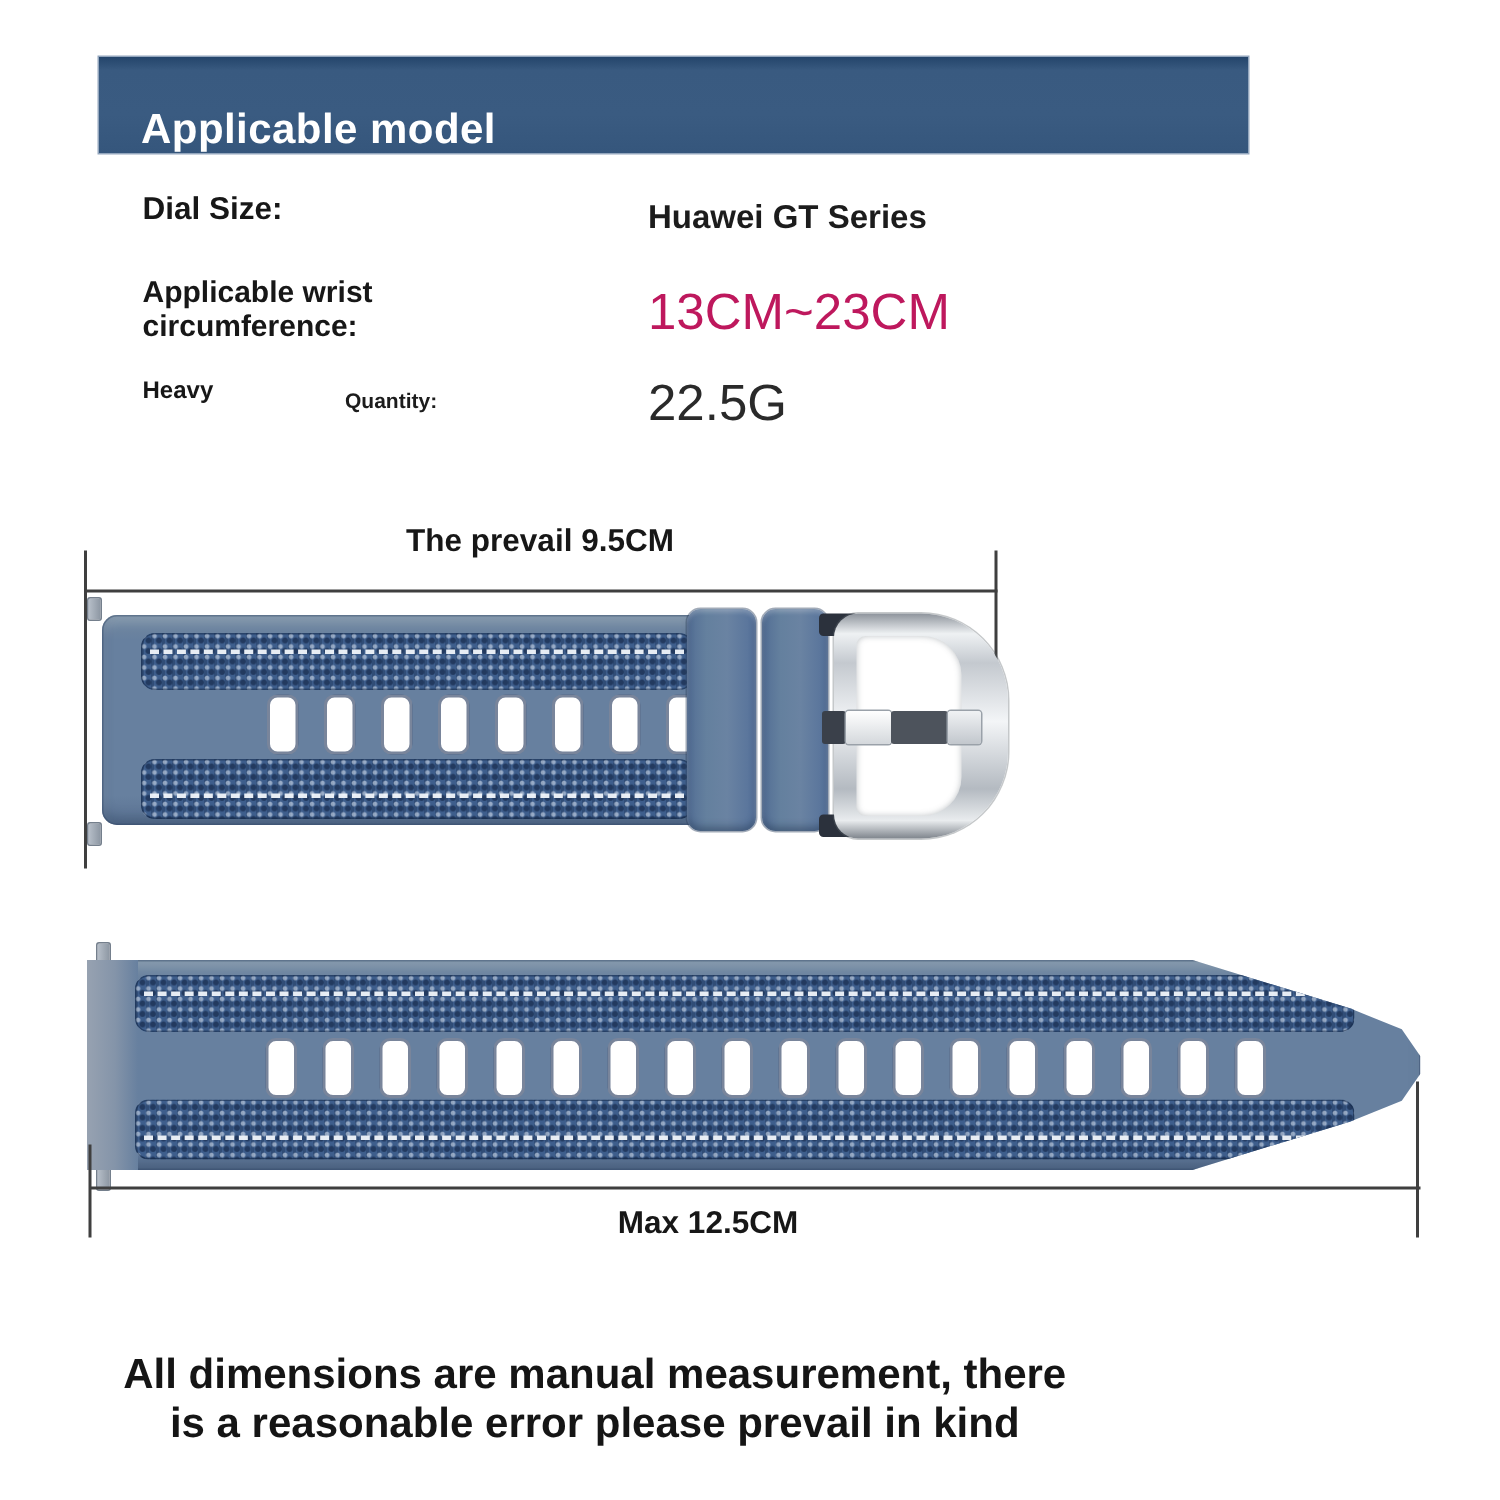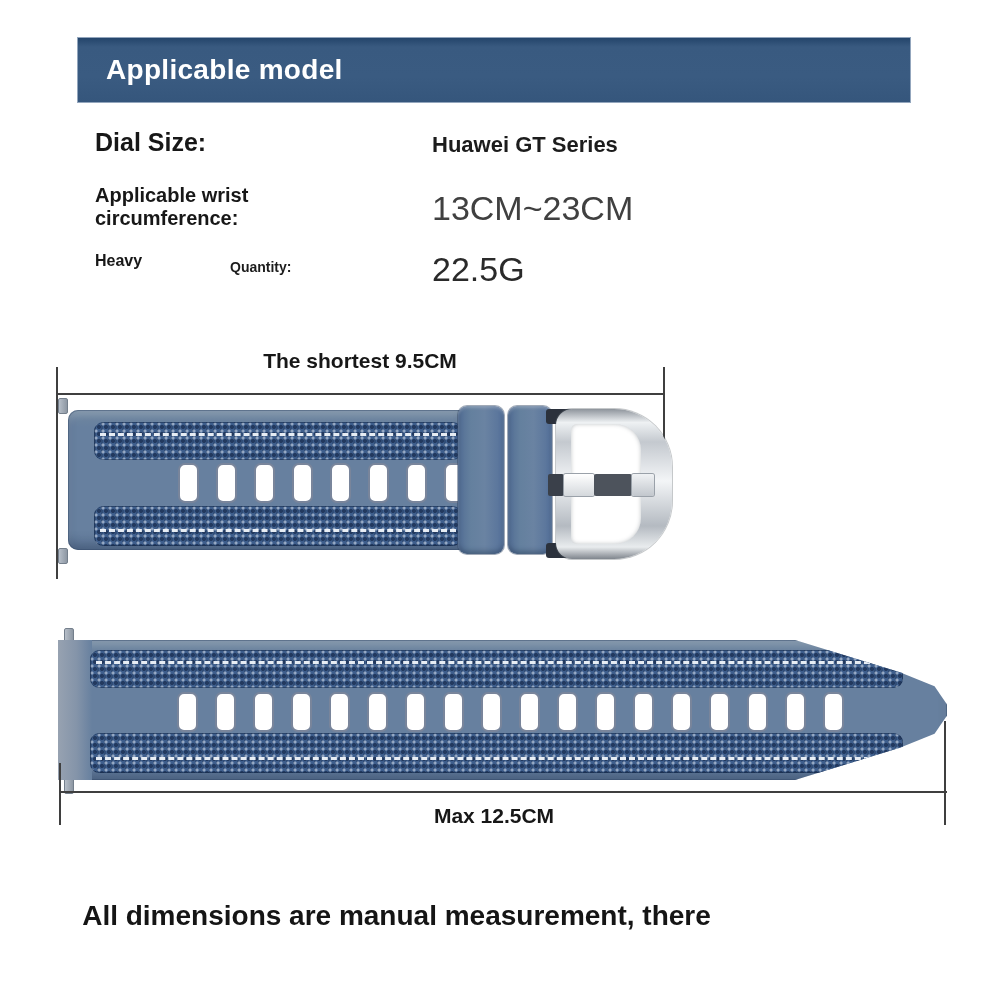--- a/index.html
+++ b/index.html
@@ -5,35 +5,35 @@
   html,body{margin:0;padding:0;}
   body{
     width:1000px;height:1000px;position:relative;background:#ffffff;
     font-family:"Liberation Sans","DejaVu Sans",sans-serif;
     color:#1c1c1c;overflow:hidden;
   }
   .abs{position:absolute;}
 
   
   .banner{
-    left:77px;top:37px;width:834px;height:66px;
+    left:65px;top:37px;width:768px;height:66px;
     background:linear-gradient(180deg,#24456b 0%,#395a80 14%,#3a5b81 60%,#35567c 100%);
     border:1px solid #93a6bd;
-    display:flex;align-items:center;box-sizing:border-box;
+    display:flex;align-items:flex-end;box-sizing:border-box;
   }
   .banner-title{
     padding-left:28px;color:#ffffff;font-size:28px;font-weight:700;letter-spacing:.3px;
   }
 
   
   .spec-label{font-weight:700;color:#171717;}
-  .dial-label{left:95px;top:128px;font-size:25px;text-align:center;}
+  .dial-label{left:95px;top:128px;font-size:21px;text-align:center;}
   .dial-value{left:432px;top:132px;font-size:22px;font-weight:700;}
   .wrist-label{left:95px;top:184px;font-size:20px;line-height:23px;}
-  .wrist-value{left:432px;top:189px;font-size:34px;font-weight:400;color:#404040;}
+  .wrist-value{left:432px;top:189px;font-size:34px;font-weight:400;color:#be185d;}
   .weight-label{left:95px;top:252px;font-size:16px;}
   .weight-sublabel{left:230px;top:259px;font-size:14px;font-weight:700;}
   .weight-value{left:432px;top:250px;font-size:34px;font-weight:400;color:#2a2a2a;}
 
   
   .dim-h{background:#3f3f3f;height:2px;}
   .dim-v{background:#3f3f3f;width:2px;}
   .dim-label{font-size:21px;font-weight:700;text-align:center;color:#171717;}
 
   
@@ -107,21 +107,21 @@
 <div class="abs spec-label wrist-label">
   <div>Applicable wrist</div>
   <div>circumference:</div>
 </div>
 <div class="abs wrist-value">13CM~23CM</div>
 
 <div class="abs spec-label weight-label">Heavy</div>
 <div class="abs weight-sublabel">Quantity:</div>
 <div class="abs weight-value">22.5G</div>
 
-<div class="abs dim-label" style="left:160px;top:349px;width:400px;">The shortest 9.5CM</div>
+<div class="abs dim-label" style="left:160px;top:349px;width:400px;">The prevail 9.5CM</div>
 <div class="abs dim-h" style="left:57px;top:393px;width:608px;"></div>
 <div class="abs dim-v" style="left:56px;top:367px;height:212px;"></div>
 <div class="abs dim-v" style="left:663px;top:367px;height:82px;"></div>
 
 <div class="abs pin" style="left:58px;top:398px;width:8px;height:14px;"></div>
 <div class="abs pin" style="left:58px;top:548px;width:8px;height:14px;"></div>
 
 <div class="abs strap strap-short">
   <div class="abs tex" style="left:26px;right:0;top:12px;height:38px;">
     <div class="stitch" style="top:11px;"></div>
@@ -184,17 +184,18 @@
       <div class="hole"></div>
       <div class="hole"></div>
       <div class="hole"></div>
       <div class="hole"></div>
     </div>
 </div>
 
 <div class="abs dim-h" style="left:60px;top:791px;width:887px;"></div>
 <div class="abs dim-v" style="left:59px;top:763px;height:62px;"></div>
 <div class="abs dim-v" style="left:944px;top:721px;height:104px;"></div>
-<div class="abs dim-label" style="left:294px;top:804px;width:400px;">Max 12.5CM</div>
+<div class="abs dim-label" style="left:272px;top:804px;width:400px;">Max 12.5CM</div>
 
 <div class="abs footer-note">
   <div>All dimensions are manual measurement, there</div>
+  <div>is a reasonable error please prevail in kind</div>
 </div>
 
 </body></html>

